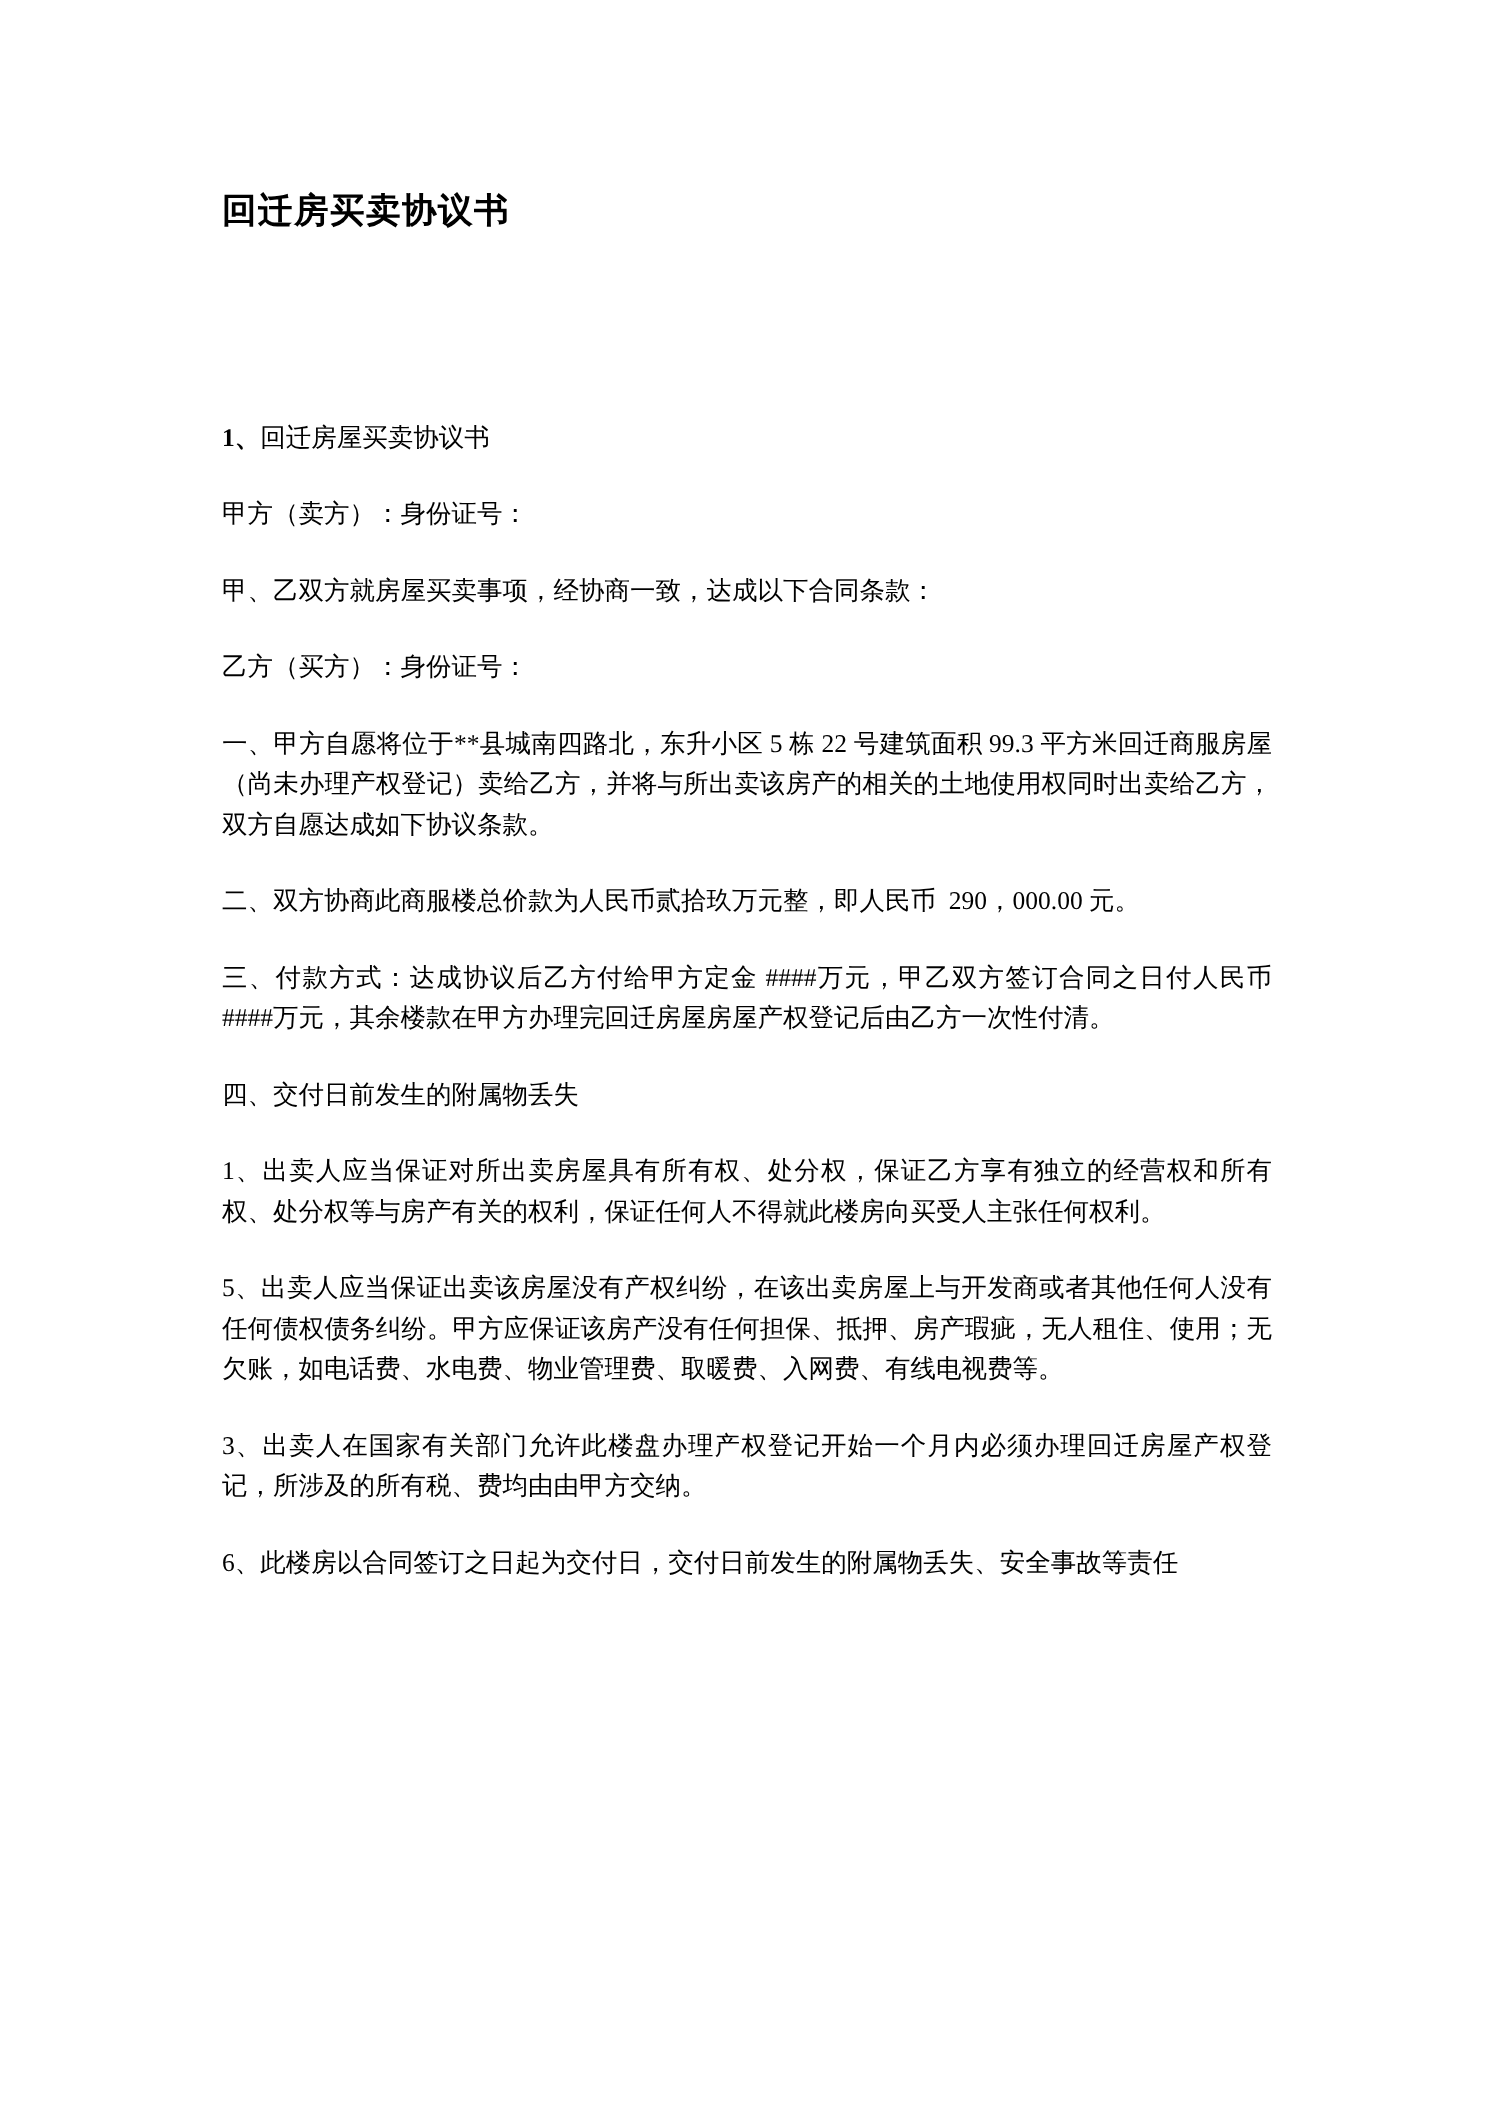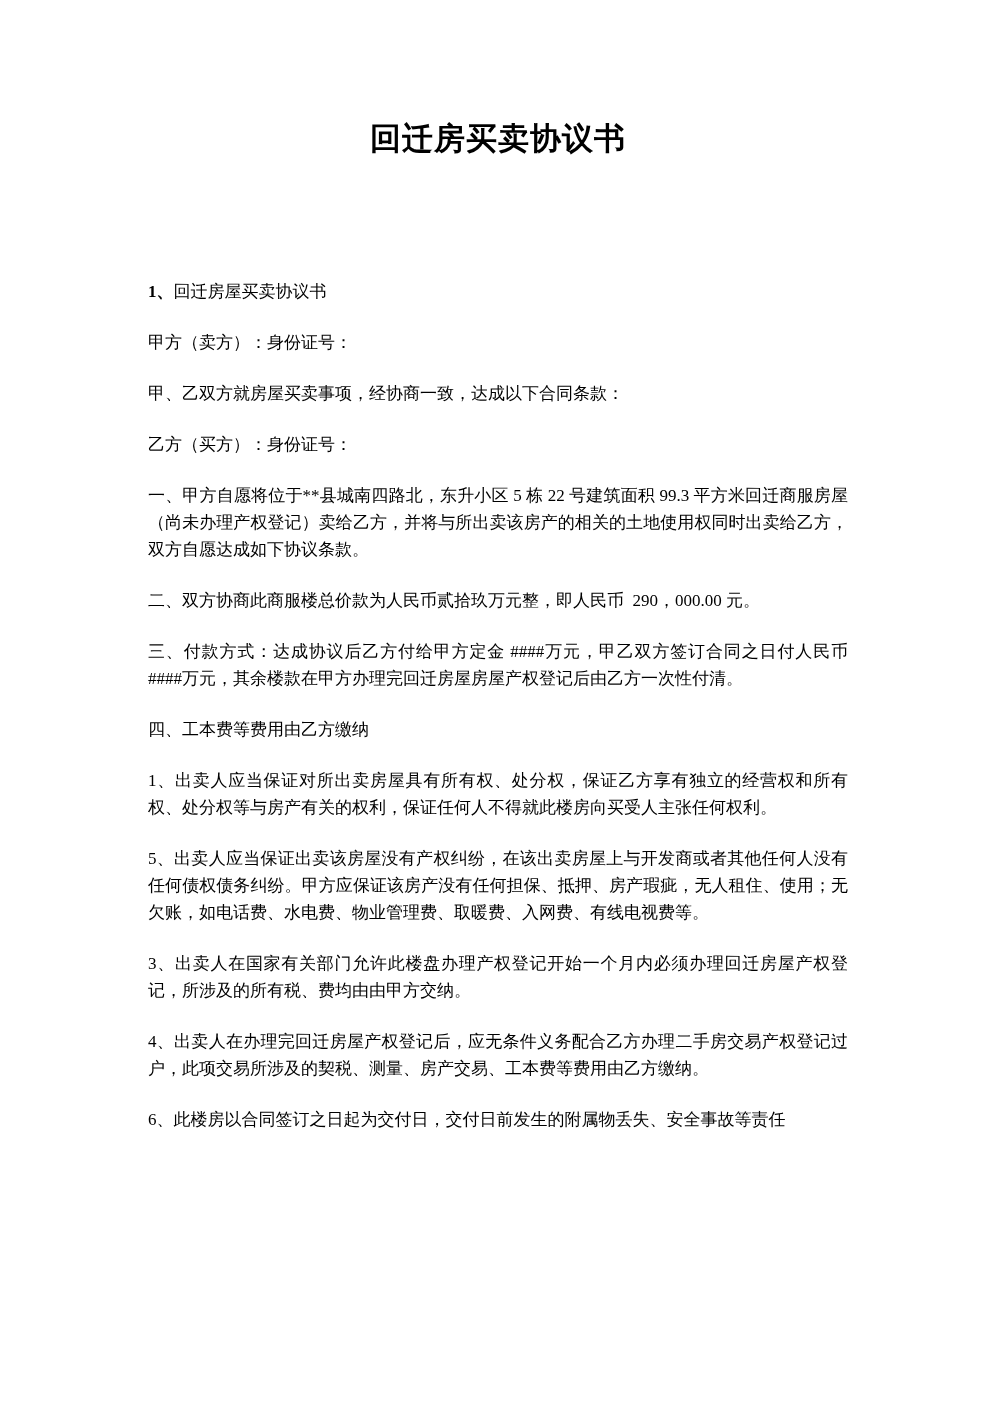--- a/index.html
+++ b/index.html
@@ -12,27 +12,25 @@
     width: 993px;
     height: 1404px;
     background: #ffffff;
     box-sizing: border-box;
     padding: 126px 145px 0 148px;
     font-family: "Liberation Serif", "DejaVu Serif", serif;
     color: #000000;
     overflow: hidden;
   }
   .doc-title {
-    font-size: 31px;
+    font-size: 23px;
     line-height: 30px;
     font-weight: bold;
-    text-align: center;
     margin: 0 0 122px 0;
     letter-spacing: 1px;
-    font-family: Liberation Mono, monospace;
   }
   .doc-body p {
     margin: 16px 0 24px 0;
     font-size: 17px;
     line-height: 27px;
     text-align: justify;
     white-space: pre-wrap;
     word-break: normal;
   }
   .subtitle .num {
@@ -55,27 +53,26 @@
     <p>甲、乙双方就房屋买卖事项，经协商一致，达成以下合同条款：</p>
 
     <p>乙方（买方）：身份证号：</p>
 
     <p>一、甲方自愿将位于**县城南四路北，东升小区 5 栋 22 号建筑面积 99.3 平方米回迁商服房屋（尚未办理产权登记）卖给乙方，并将与所出卖该房产的相关的土地使用权同时出卖给乙方，双方自愿达成如下协议条款。</p>
 
     <p>二、双方协商此商服楼总价款为人民币贰拾玖万元整，即人民币  290，000.00 元。</p>
 
     <p>三、付款方式：达成协议后乙方付给甲方定金 ####万元，甲乙双方签订合同之日付人民币####万元，其余楼款在甲方办理完回迁房屋房屋产权登记后由乙方一次性付清。</p>
 
-    <p>四、工本费等费用由乙方缴纳</p>
+    <p>四、交付日前发生的附属物丢失</p>
 
     <p>1、出卖人应当保证对所出卖房屋具有所有权、处分权，保证乙方享有独立的经营权和所有权、处分权等与房产有关的权利，保证任何人不得就此楼房向买受人主张任何权利。</p>
 
     <p>5、出卖人应当保证出卖该房屋没有产权纠纷，在该出卖房屋上与开发商或者其他任何人没有任何债权债务纠纷。甲方应保证该房产没有任何担保、抵押、房产瑕疵，无人租住、使用；无欠账，如电话费、水电费、物业管理费、取暖费、入网费、有线电视费等。</p>
 
     <p>3、出卖人在国家有关部门允许此楼盘办理产权登记开始一个月内必须办理回迁房屋产权登记，所涉及的所有税、费均由由甲方交纳。</p>
 
-    <p>4、出卖人在办理完回迁房屋产权登记后，应无条件义务配合乙方办理二手房交易产权登记过户，此项交易所涉及的契税、测量、房产交易、工本费等费用由乙方缴纳。</p>
 
 
     <p>6、此楼房以合同签订之日起为交付日，交付日前发生的附属物丢失、安全事故等责任</p>
 
   </div>
 </div>
 
 </body></html>

